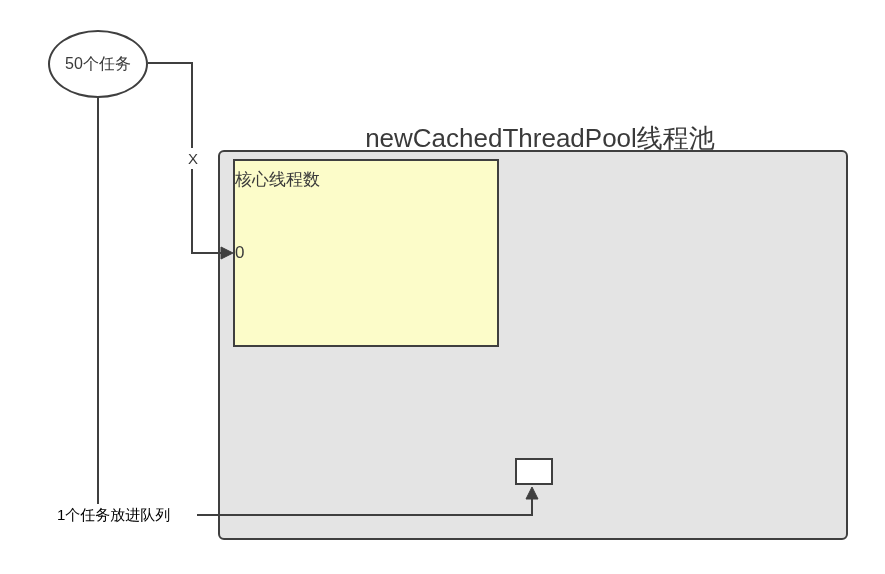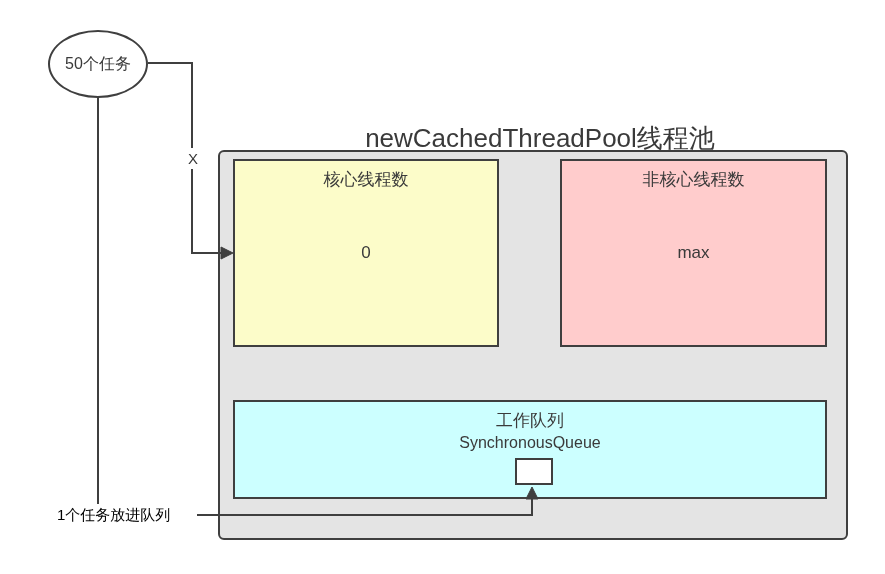--- a/index.html
+++ b/index.html
@@ -55,21 +55,21 @@
     border-radius: 6px;
     box-sizing: border-box;
     z-index: 1;
   }
 
   .pool-box {
     position: absolute;
     border: 2px solid #3f3f3f;
     box-sizing: border-box;
     z-index: 2;
-    text-align: center;
+    text-align: left;
   }
   .box-core   { left: 233px; top: 159px; width: 266px; height: 188px; background: #fcfcc9; }
   .box-noncore{ left: 560px; top: 159px; width: 267px; height: 188px; background: #ffcccc; }
   .box-queue  { left: 233px; top: 400px; width: 594px; height: 99px;  background: #ccffff; }
 
   .box-title {
     display: block;
     padding-top: 7px;
     font-size: 17px;
   }
@@ -124,29 +124,21 @@
 
   <div class="pool-container"></div>
 
   <div class="diagram-title">newCachedThreadPool线程池</div>
 
   <div class="pool-box box-core">
     <span class="box-title">核心线程数</span>
     <span class="box-value">0</span>
   </div>
 
-  <div class="pool-box box-noncore">
-    <span class="box-title">非核心线程数</span>
-    <span class="box-value">max</span>
-  </div>
 
-  <div class="pool-box box-queue">
-    <span class="box-title">工作队列</span>
-    <span class="queue-subtitle">SynchronousQueue</span>
-  </div>
 
   <svg class="connector-layer" width="885" height="574" viewBox="0 0 885 574">
 
     <path d="M148 63 L192 63 L192 253 L222 253"></path>
     <polygon points="233,253 221,247 221,259"></polygon>
 
     <path d="M98 98 L98 504"></path>
 
     <path d="M197 515 L532 515 L532 498"></path>
     <polygon points="532,487 526,499 538,499"></polygon>

